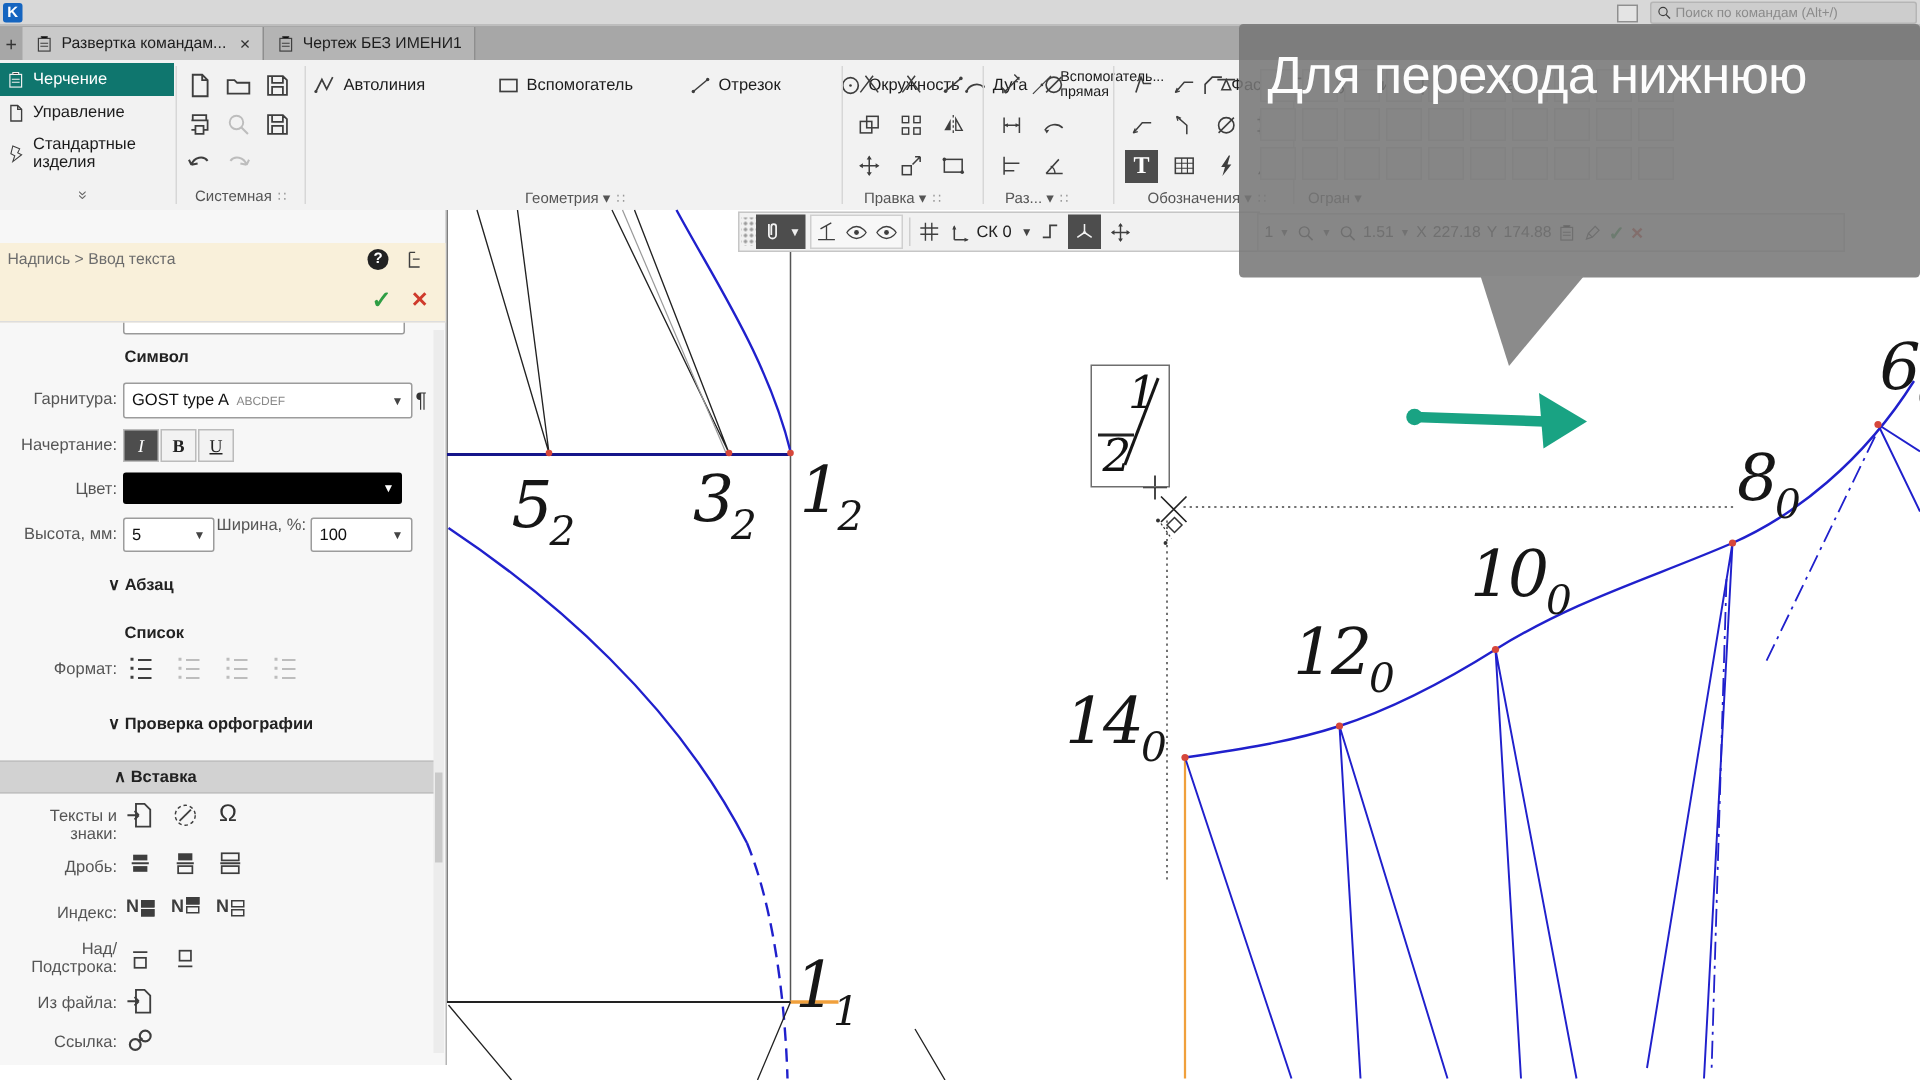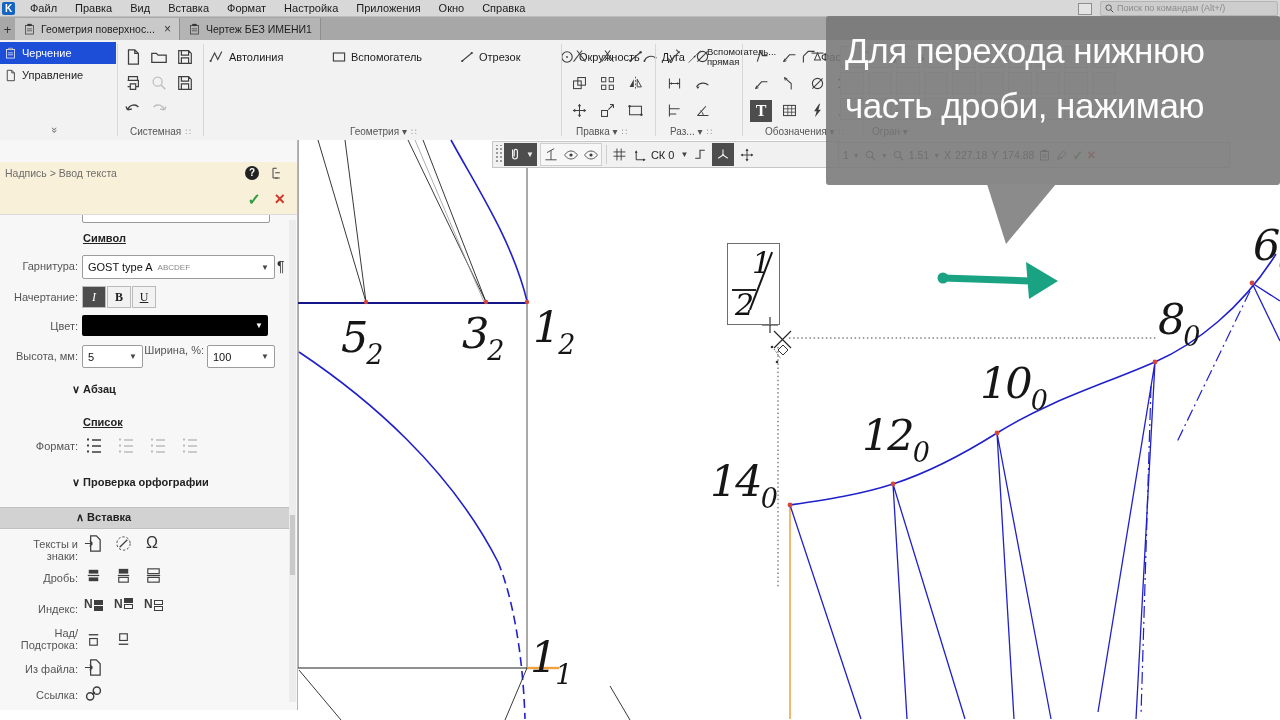--- a/index.html
+++ b/index.html
@@ -28,21 +28,21 @@
   .tab{height:22px;display:flex;align-items:center;gap:5px;padding:0 8px;font-size:10.5px;color:#1d1d1d;
     border-right:1px solid #8e8e8e;white-space:nowrap;}
   .tab.active{background:#c9c9c9;}
   .tab.inactive{background:#b4b4b4;}
   .tab .close{font-size:12px;color:#333;margin-left:4px;}
 
   
   .ribbon{left:0;top:40px;width:1280px;height:100px;background:#f2f2f2;border-bottom:1px solid #bfbfbf;}
   .navcol{position:absolute;left:0;top:2px;width:116px;}
   .navitem{display:flex;align-items:center;gap:5px;font-size:11px;color:#1c1c1c;padding:3px 4px;height:16px;}
-  .navitem.active{background:#1d4ed8;color:#fff;}
+  .navitem.active{background:#0f766e;color:#fff;}
   .nav-collapse{position:absolute;left:52px;top:84px;color:#666;font-size:11px;transform:rotate(90deg);}
   .rgroup-cap{position:absolute;top:86px;font-size:10px;color:#555;white-space:nowrap;}
   .vdiv{position:absolute;top:4px;width:1px;height:92px;background:#d7d7d7;}
   .icbtn{display:flex;align-items:center;justify-content:center;}
   .sysgrid{position:absolute;left:120px;top:4px;display:grid;grid-template-columns:26px 26px 26px;grid-auto-rows:26px;}
   .geo{position:absolute;left:207px;top:3px;display:grid;grid-template-columns:122px 128px 100px;grid-auto-rows:27px;grid-auto-flow:column;}
   .geobtn{display:flex;align-items:center;gap:4px;font-size:11px;color:#1c1c1c;padding-left:2px;}
   .geobtn .lbl2{font-size:9.5px;line-height:10px;}
   .g3{display:grid;grid-auto-rows:27px;position:absolute;top:3px;}
   .capdots{color:#999;font-size:9px;margin-left:4px;}
@@ -54,21 +54,21 @@
   
   .panel{left:0;top:140px;width:297px;height:570px;background:#f7f7f7;border-right:1px solid #b5b5b5;}
   .ptabs{position:absolute;left:0;top:0;width:297px;height:22px;background:#efefef;border-bottom:1px solid #c2c2c2;display:flex;font-size:11px;color:#333;}
   .ptab{padding:0 10px;line-height:22px;}
   .ptab.t2{border-left:1px solid #c2c2c2;border-right:1px solid #c2c2c2;background:#e6e6e6;width:120px;}
   .bread{position:absolute;left:0;top:22px;width:297px;height:52px;background:#f9f0da;border-bottom:1px solid #ddd;font-size:10.5px;color:#6d6d6d;}
   .qmark{position:absolute;right:38px;top:4px;width:14px;height:14px;border-radius:50%;background:#222;color:#fff;
     font-size:10px;font-weight:bold;text-align:center;line-height:14px;}
   .okx{position:absolute;font-size:16px;font-weight:bold;}
   .prow-lab{position:absolute;width:76px;text-align:right;font-size:11px;color:#555;}
-  .ptitle{position:absolute;font-size:11px;font-weight:bold;color:#222;text-decoration:underline;}
+  .ptitle{position:absolute;font-size:11px;font-weight:bold;color:#222;}
   .pselect{position:absolute;background:#fff;border:1px solid #9c9c9c;border-radius:2px;font-size:11px;color:#111;
     display:flex;align-items:center;padding-left:5px;}
   .pselect .car{margin-left:auto;margin-right:5px;font-size:8px;color:#444;}
   .stybtn{position:absolute;width:22px;height:20px;border:1px solid #bbb;background:#f2f2f2;text-align:center;
     line-height:20px;font-size:12px;color:#222;font-family:"Liberation Serif",serif;}
   .sechead{position:absolute;font-size:11px;font-weight:bold;color:#222;}
   .vstavka-bar{position:absolute;left:0;width:290px;height:20px;background:#d2d2d2;border-top:1px solid #c0c0c0;border-bottom:1px solid #c0c0c0;}
   .irow-lab{position:absolute;width:76px;text-align:right;font-size:11px;color:#555;line-height:12px;}
   .nic{display:inline-flex;align-items:flex-end;font-size:12px;font-weight:bold;color:#3e3e3e;margin-right:10px;}
   .nic .sq{display:inline-block;margin-left:1px;}
@@ -335,47 +335,36 @@
 <symbol id="s-flash" viewBox="0 0 20 20">
         <path d="M7 2l7 3-2 4 4 2-9 7 2-6-4-2z" stroke="currentColor" fill="none" stroke-width="1.1"></path>
       </symbol>
 </defs>
 </svg>
 
 <div class="screen">
 
   <div class="ab menubar">
     <div class="logo">K</div>
-    <div style="display:flex">
-        <span class="mi">Файл</span>
-        <span class="mi">Правка</span>
-        <span class="mi">Вид</span>
-        <span class="mi">Вставка</span>
-        <span class="mi">Формат</span>
-        <span class="mi">Настройка</span>
-        <span class="mi">Приложения</span>
-        <span class="mi">Окно</span>
-        <span class="mi">Справка</span>
-      </div>
   </div>
   <div class="ab winicon"></div>
   <div class="ab searchbox">
     <svg class="ic sb-ic" width="11" height="11">
         <use href="#s-magnifier"></use>
       </svg>
     <span>Поиск по командам (Alt+/)</span>
   </div>
 
   <div class="ab tabbar">
     <div class="tab-add">+</div>
     <div class="tab active">
       <svg class="ic" width="13" height="13">
           <use href="#s-clipboard"></use>
         </svg>
-      <span>Геометрия поверхнос...</span>
+      <span>Развертка командам...</span>
       <span class="close">×</span>
     </div>
     <div class="tab inactive">
       <svg class="ic" width="13" height="13">
           <use href="#s-clipboard"></use>
         </svg>
       <span>Чертеж БЕЗ ИМЕНИ1</span>
     </div>
   </div>
 
@@ -386,20 +375,26 @@
         <svg class="ic ic-w" width="13" height="13">
             <use href="#s-clipboard"></use>
           </svg>
         <span>Черчение</span>
       </div>
       <div class="navitem">
         <svg class="ic" width="13" height="13">
             <use href="#s-doc"></use>
           </svg>
         <span>Управление</span>
+      </div>
+      <div class="navitem" style="height:26px;line-height:12px">
+        <svg class="ic" width="13" height="13">
+            <use href="#s-flash"></use>
+          </svg>
+        <span style="width:72px">Стандартные изделия</span>
       </div>
     </div>
     <div class="nav-collapse">»</div>
     <div class="vdiv" style="left:117px"></div>
 
     <div class="sysgrid">
       <span class="icbtn">
           <svg class="ic" width="18" height="18">
             <use href="#s-doc"></use>
           </svg>
@@ -993,21 +988,20 @@
 
     <div class="pscroll">
         <div class="pthumb"></div>
       </div>
 
   </div>
 
   <div class="ab bubble">
     <div>
         <div>Для перехода нижнюю</div>
-        <div>часть дроби, нажимаю</div>
       </div>
   </div>
   <svg class="ab tailsvg" viewBox="0 0 120 62">
     <polygon points="27,0 96,0 46,60" fill="#8b8b8b"></polygon>
   </svg>
   <svg class="ab arrowsvg" viewBox="0 0 140 50">
     <line x1="13" y1="23" x2="100" y2="26" stroke="#19a383" stroke-width="7" stroke-linecap="round"></line>
     <circle cx="13" cy="23" r="5.5" fill="#19a383"></circle>
     <polygon points="96,7 99,44 128,26" fill="#19a383"></polygon>
   </svg>

